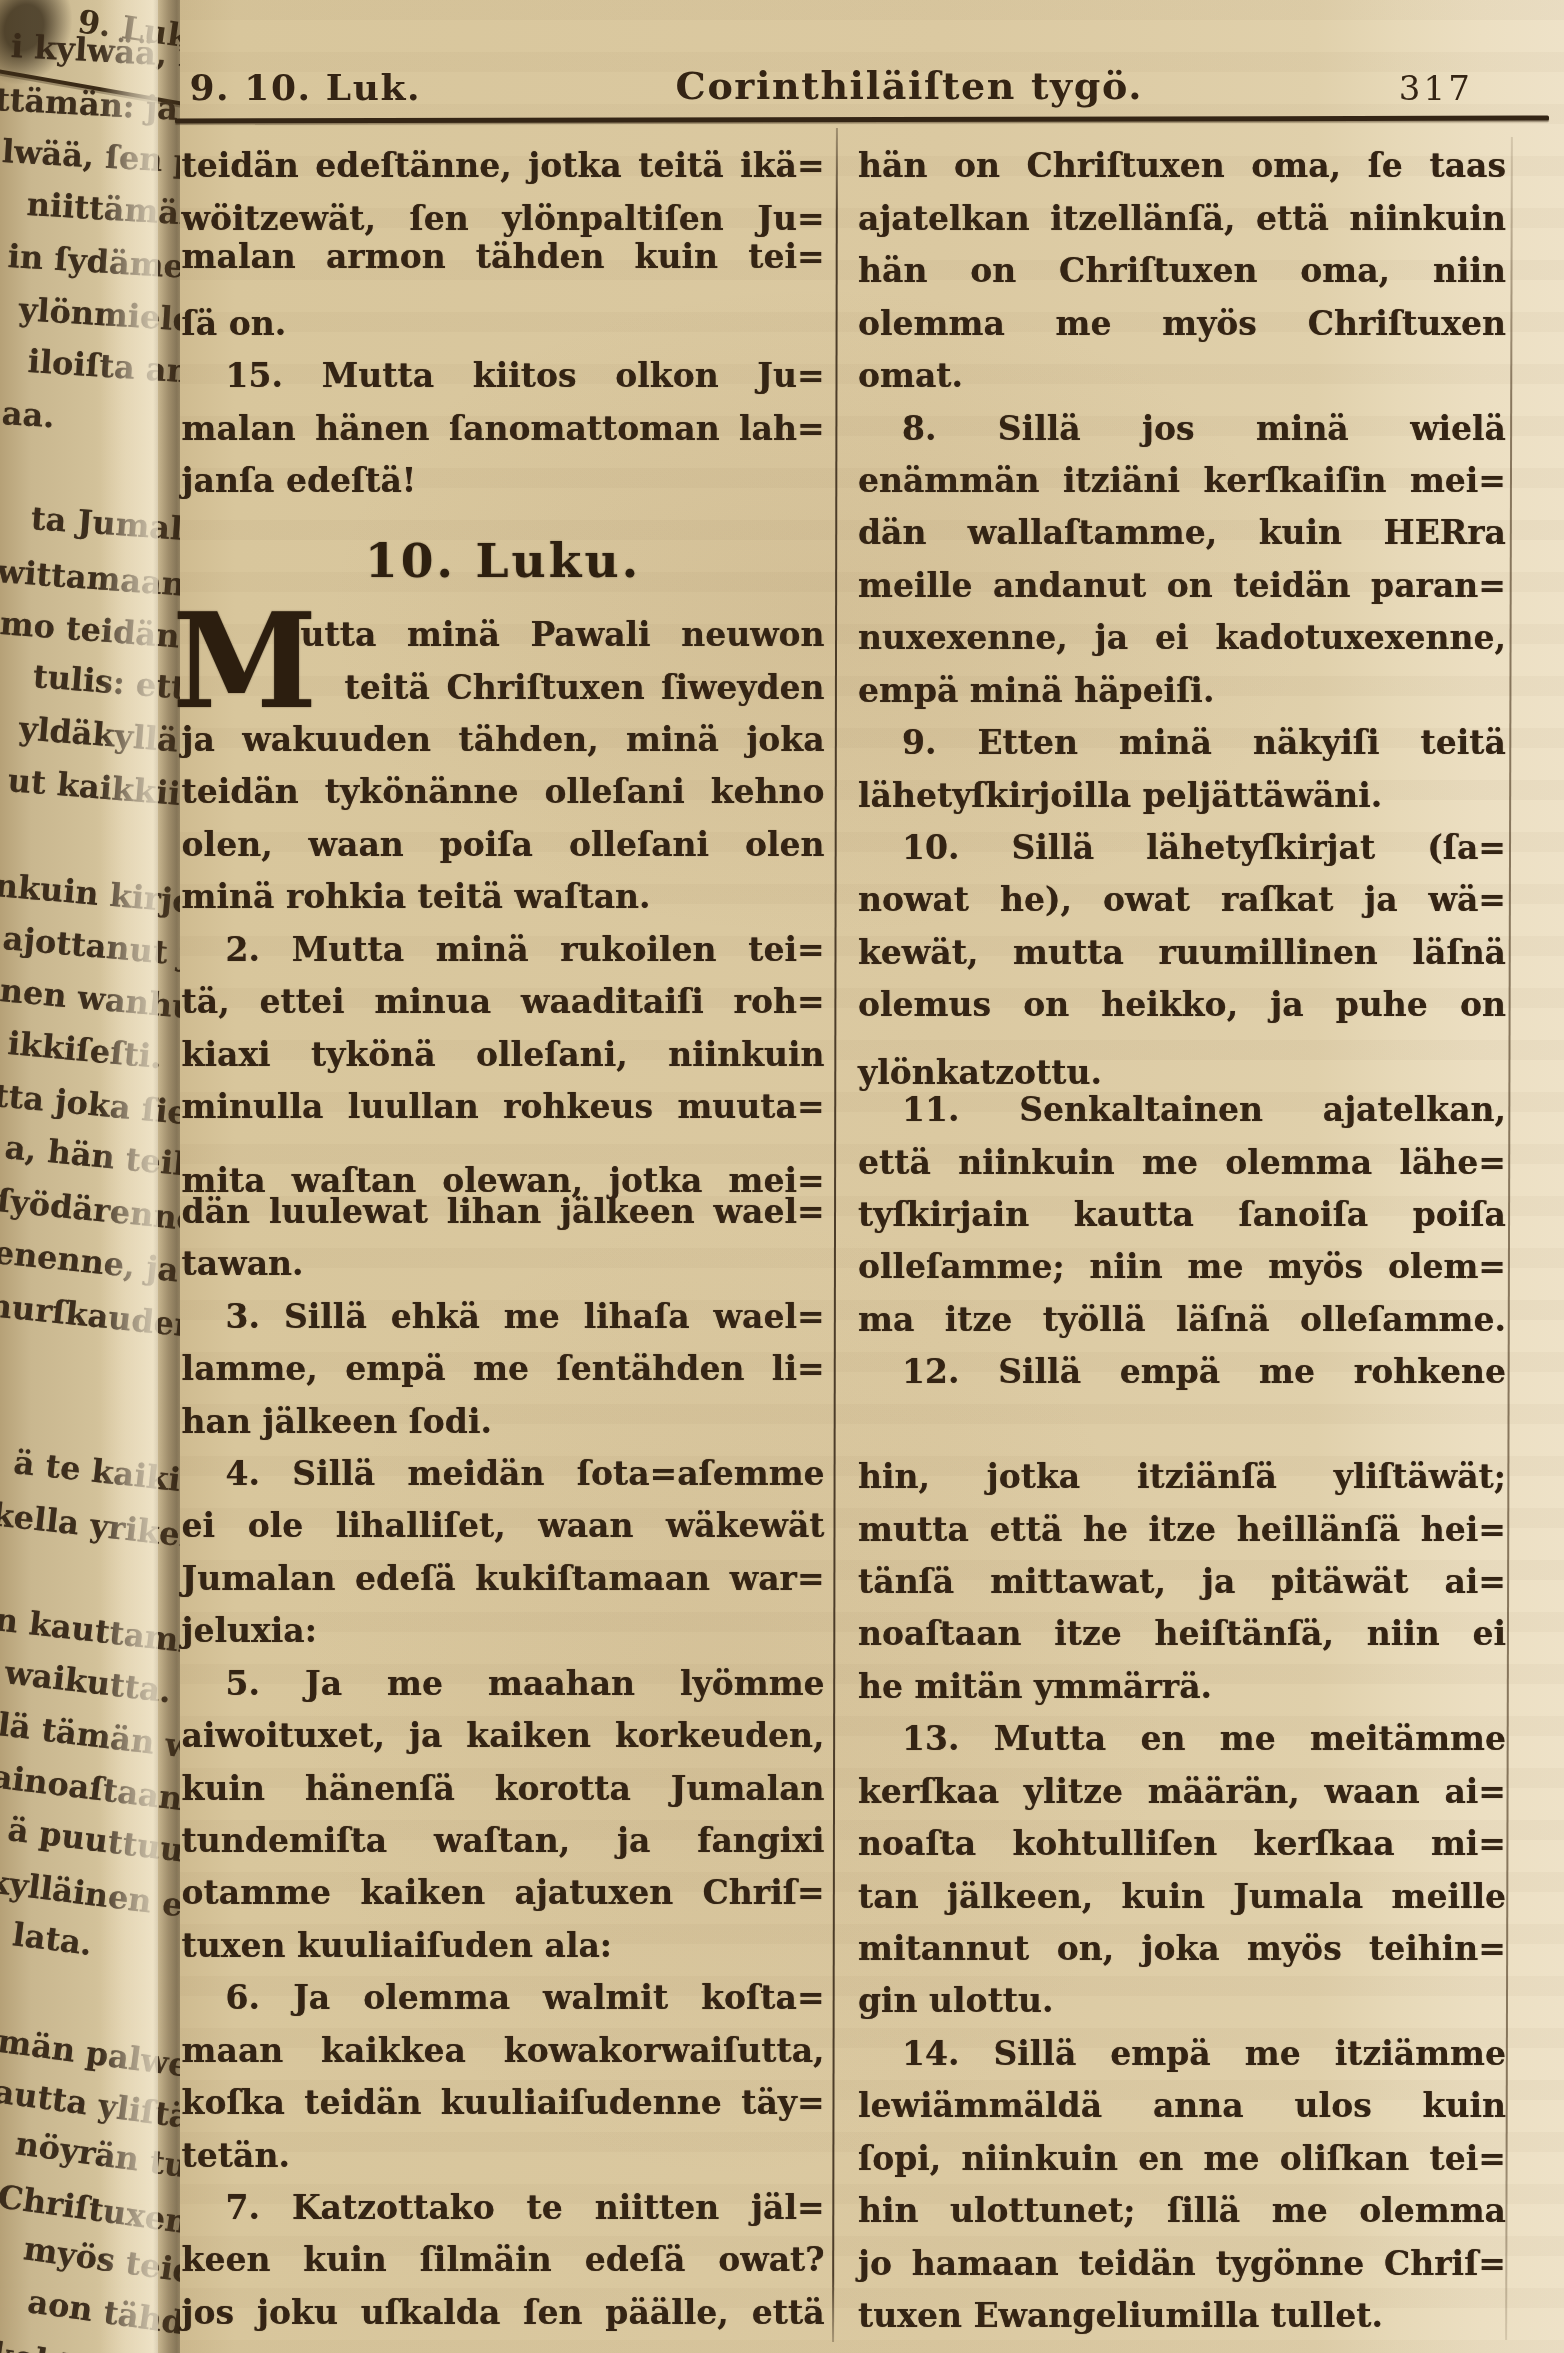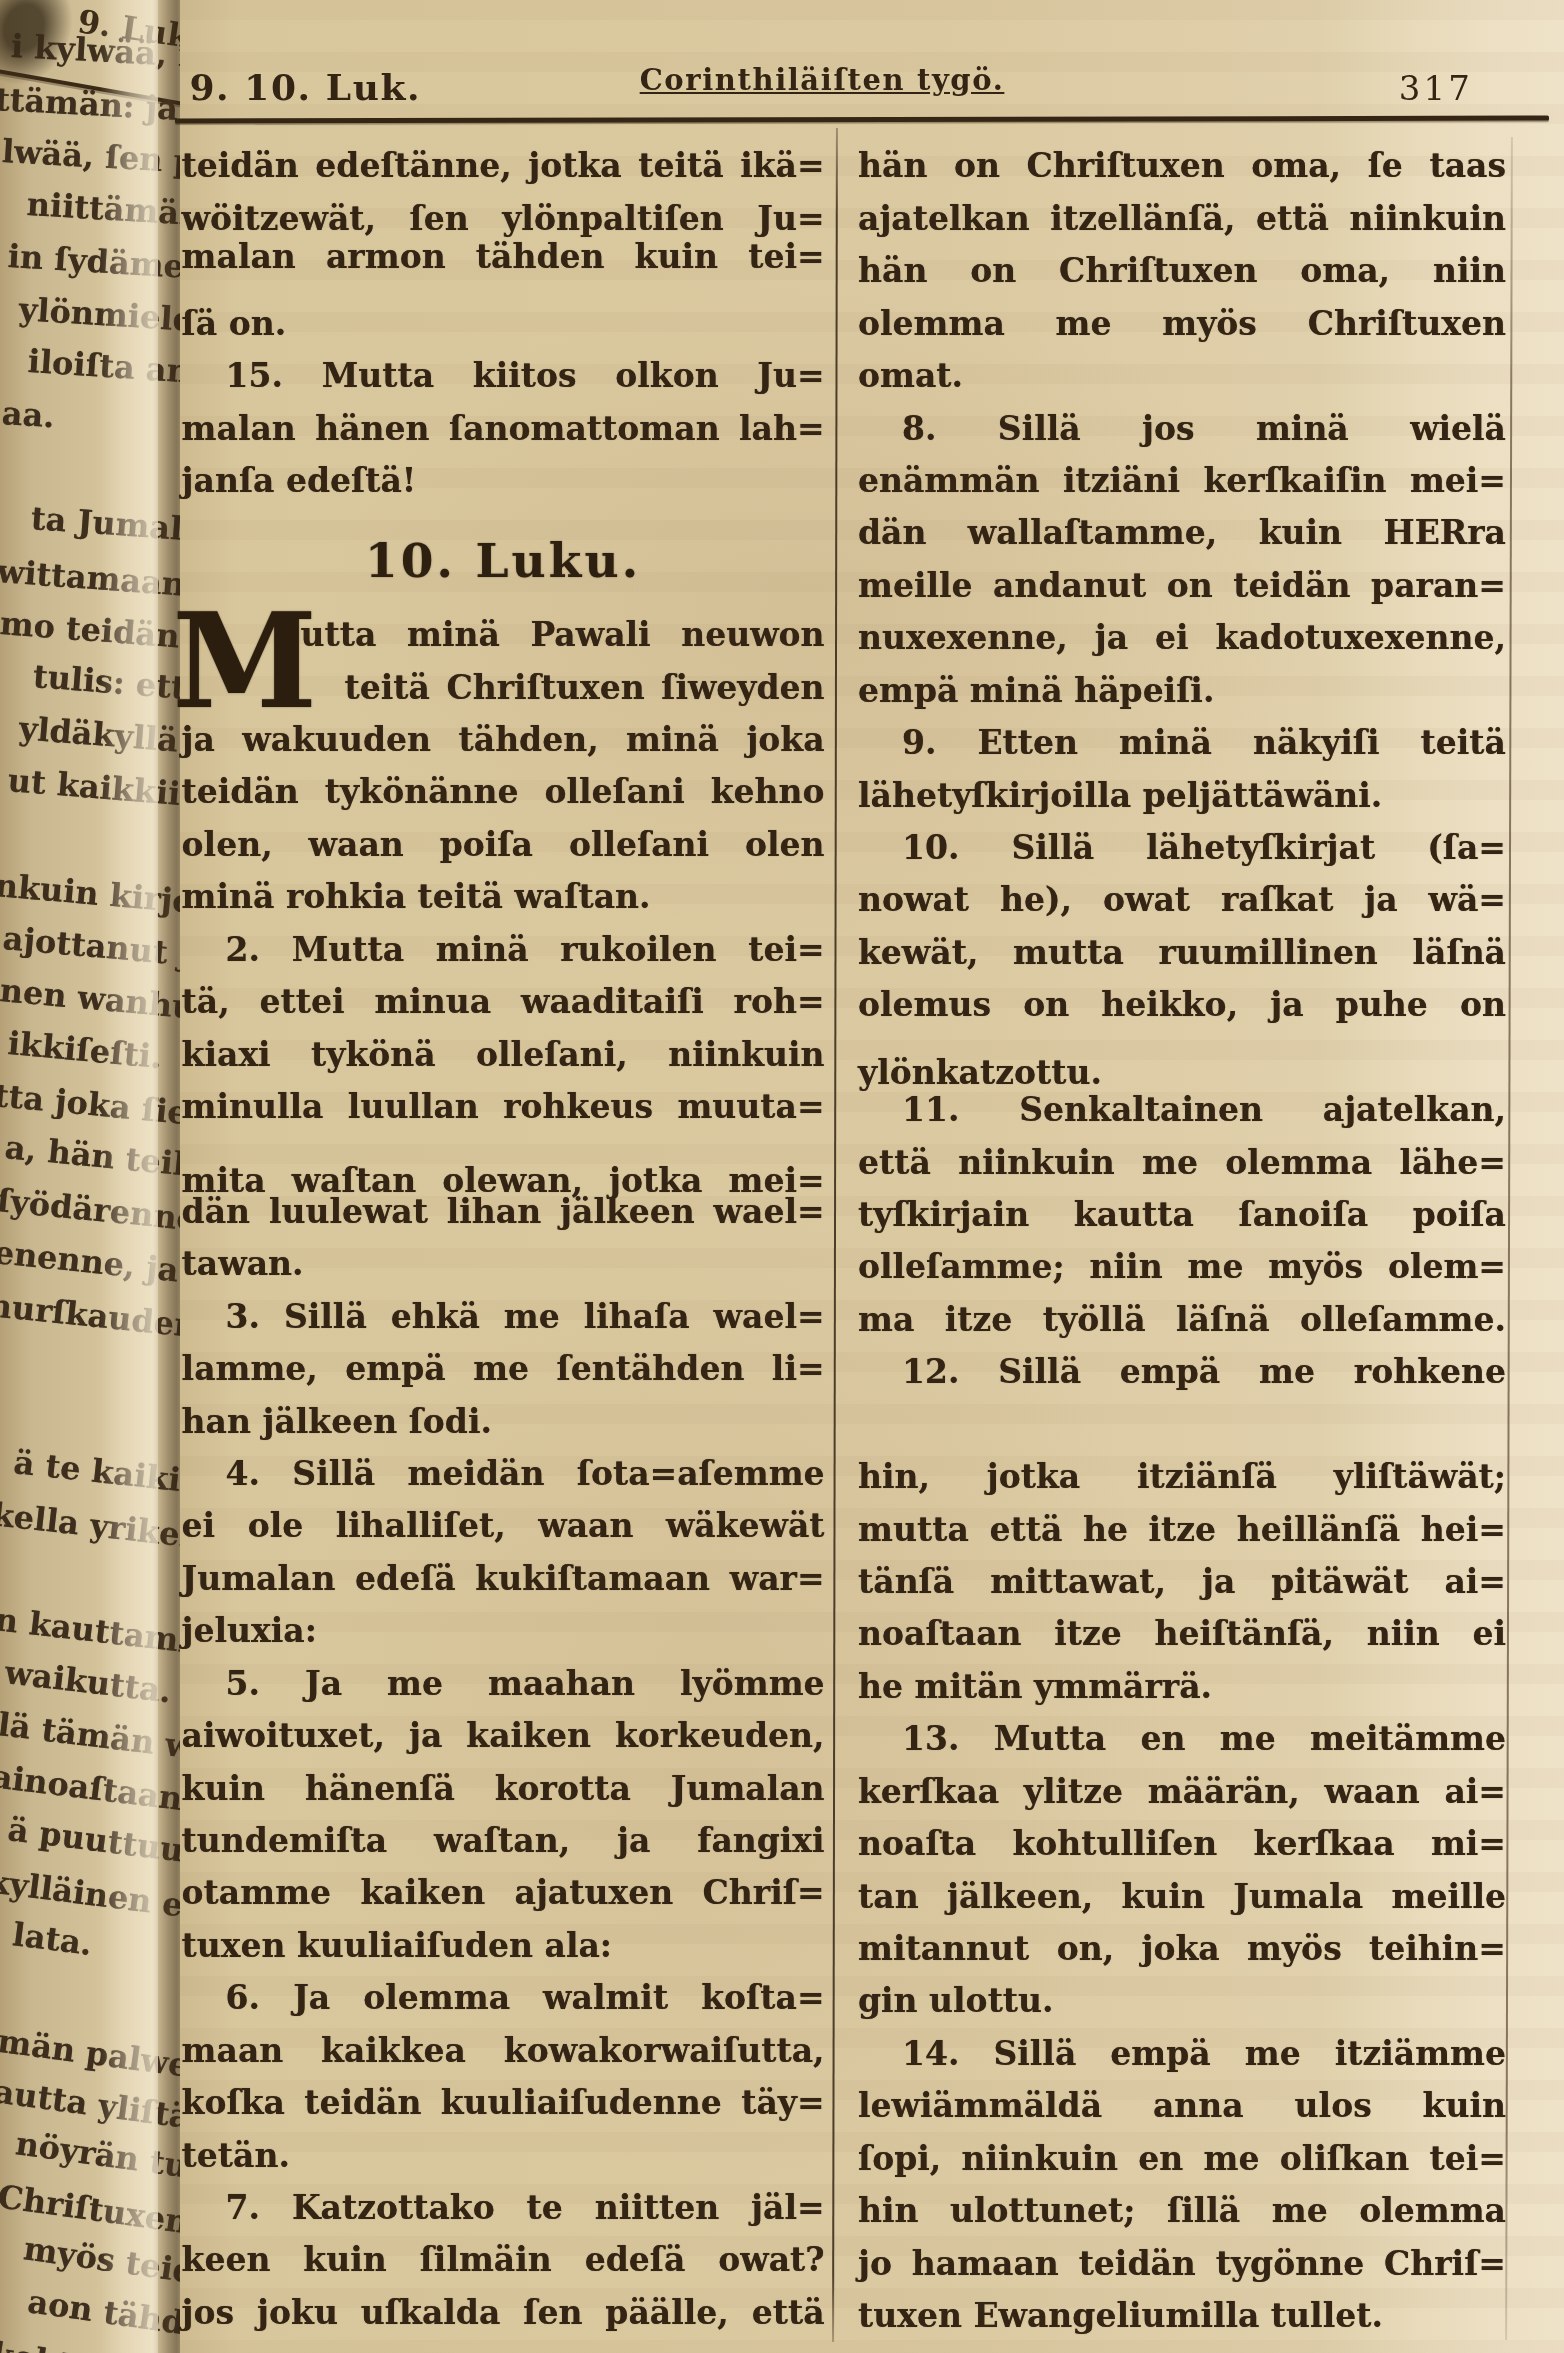--- a/index.html
+++ b/index.html
@@ -55,21 +55,21 @@
       linear-gradient(90deg,#cfbb90 0px,#d8c69c 55px,#dbc9a1 55%,#e0d0ab 82%,#e7d9b8 88%,#ecdfc2 94%,#eee2c8 100%);
   }
   .page-edge-line{
     position:absolute;left:1328px;top:137px;width:2.3px;height:2203px;
     background:linear-gradient(180deg,rgba(74,54,30,.15),rgba(74,54,30,.62) 12%,rgba(74,54,30,.62) 90%,rgba(74,54,30,.15));
     transform:rotate(.15deg);
   }
   
   .book-header{position:absolute;top:66px;left:0;width:1385px;height:50px;color:#342414;}
   .hdr-left{position:absolute;left:9.4px;top:0;font-size:36px;font-weight:bold;letter-spacing:1.6px;}
-  .hdr-title{position:absolute;left:321px;top:-3.1px;width:642px;text-align:center;font-size:29px;font-weight:bold;letter-spacing:1.6px;text-decoration:underline;}
+  .hdr-title{position:absolute;left:321px;top:-3.1px;width:642px;text-align:right;font-size:38px;font-weight:bold;letter-spacing:1.6px;}
   .hdr-page{position:absolute;right:92px;top:1.6px;font-size:34px;letter-spacing:3.1px;font-weight:normal;}
   .header-rule{
     position:absolute;left:-4.7px;top:117px;width:1374px;height:4.7px;background:#33241a;
     background:#342515;border-radius:1.6px;
     box-shadow:0 1.6px 0.8px rgba(52,37,21,.4);
     transform:rotate(-.12deg);
   }
   .column-divider{
     position:absolute;left:654px;top:128px;width:2.3px;height:2214px;
     background:linear-gradient(180deg,rgba(52,37,21,.35),rgba(52,37,21,.85) 4%,rgba(52,37,21,.85) 97%,rgba(52,37,21,.3));

